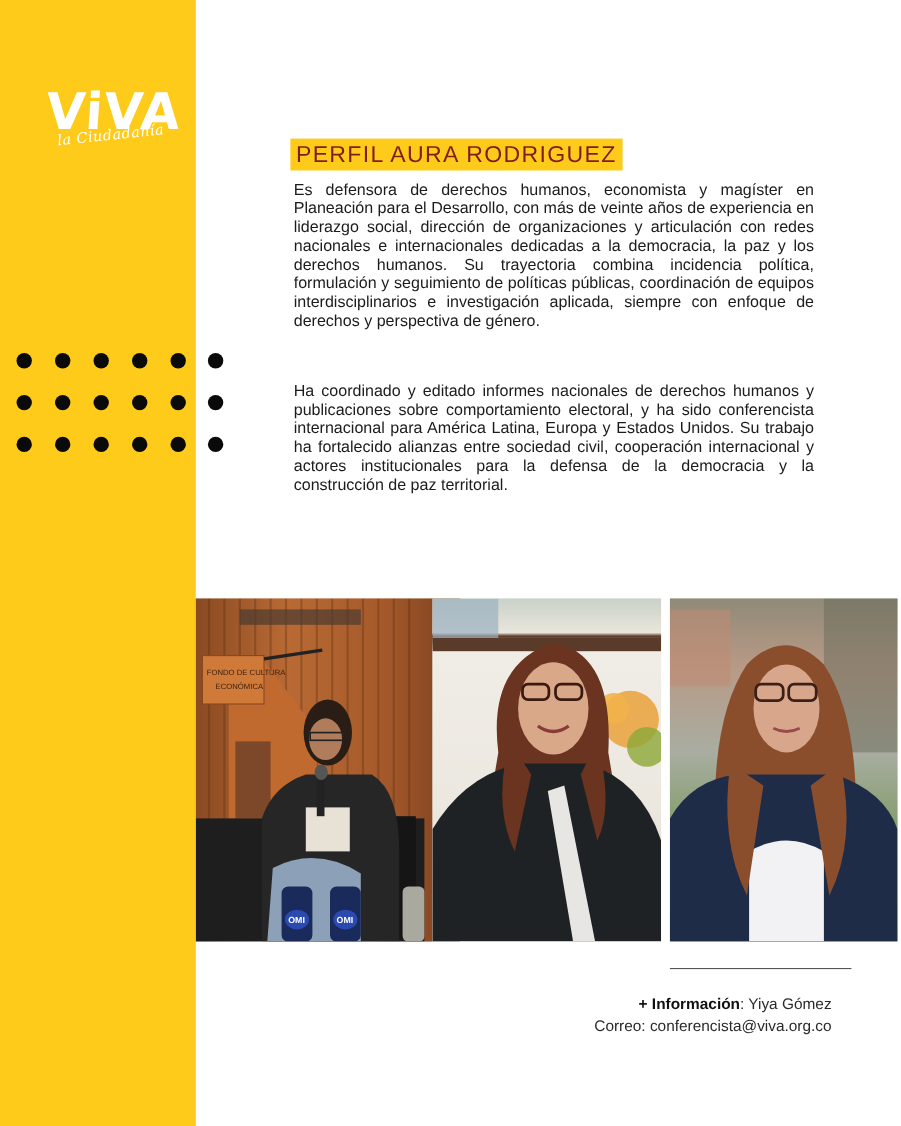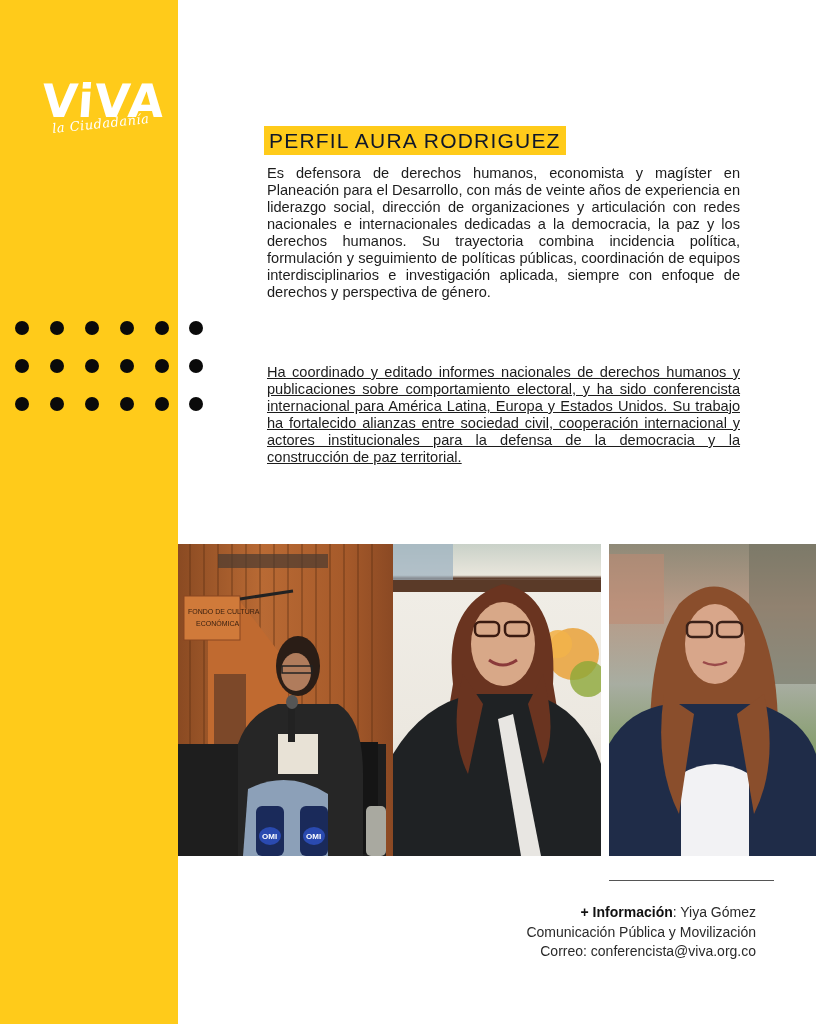--- a/index.html
+++ b/index.html
@@ -26,30 +26,30 @@
     white-space: nowrap; letter-spacing: 0.5px;
   }
   .dots { position: absolute; left: 0; top: 0; }
   .dot {
     position: absolute; width: 14px; height: 14px; border-radius: 50%;
     background: #0a0a0a;
   }
   .title {
     position: absolute; left: 264px; top: 126px; height: 29px;
     padding: 0 5px; background: #FFCB1A;
-    font-family: "Liberation Sans", sans-serif; font-size: 21px; color: #0f172a;
+    font-family: "Liberation Sans", sans-serif; font-size: 21px; color: #7f1d1d;
     line-height: 29px; letter-spacing: 1.2px; white-space: nowrap;
   }
   .body-text {
     position: absolute; left: 267px; width: 473px;
     font-family: "Liberation Sans", sans-serif; font-size: 14.6px;
     line-height: 17px; color: #1c1c1c; text-align: justify; margin: 0;
   }
   .p1 { top: 165px; }
-  .p2 { top: 364px; text-decoration: underline; }
+  .p2 { top: 348px; }
   .photo {
     position: absolute; top: 544px; height: 312px; overflow: hidden;
   }
   .photo1 { left: 178px; width: 240px; background: linear-gradient(90deg, #8a4a22 0%, #b96a34 35%, #a65a2a 70%, #7c4020 100%); }
   .photo2 { left: 393px; width: 208px; background: linear-gradient(180deg, #c9d1c8 0%, #e9e6dc 10%, #5a3a2a 11%, #f0ede6 15%, #ece8e0 60%, #d8d3cb 100%); }
   .photo3 { left: 609px; width: 207px; background: linear-gradient(180deg, #8f8a78 0%, #b89a86 20%, #a8ada1 45%, #7f9b62 70%, #6c8a4e 100%); }
   .divider {
     position: absolute; left: 609px; top: 880px; width: 165px; height: 1px;
     background: #555;
   }
@@ -174,15 +174,14 @@
     <path d="M72 230 Q106 210 140 230 L140 312 L72 312 Z" fill="#f2f2f4"></path>
     <path d="M55 150 Q45 220 70 270 L85 170 Z" fill="#8a4e2c"></path>
     <path d="M155 150 Q170 220 145 270 L128 170 Z" fill="#8a4e2c"></path>
   </svg>
 </div>
 
 <div class="divider"></div>
 
 <div class="contact">
   <div><b>+ Información</b><span>: Yiya Gómez</span></div>
-  <div>Comunicación Pública y Movilización</div>
   <div>Correo: conferencista@viva.org.co</div>
 </div>
 
 </body></html>

